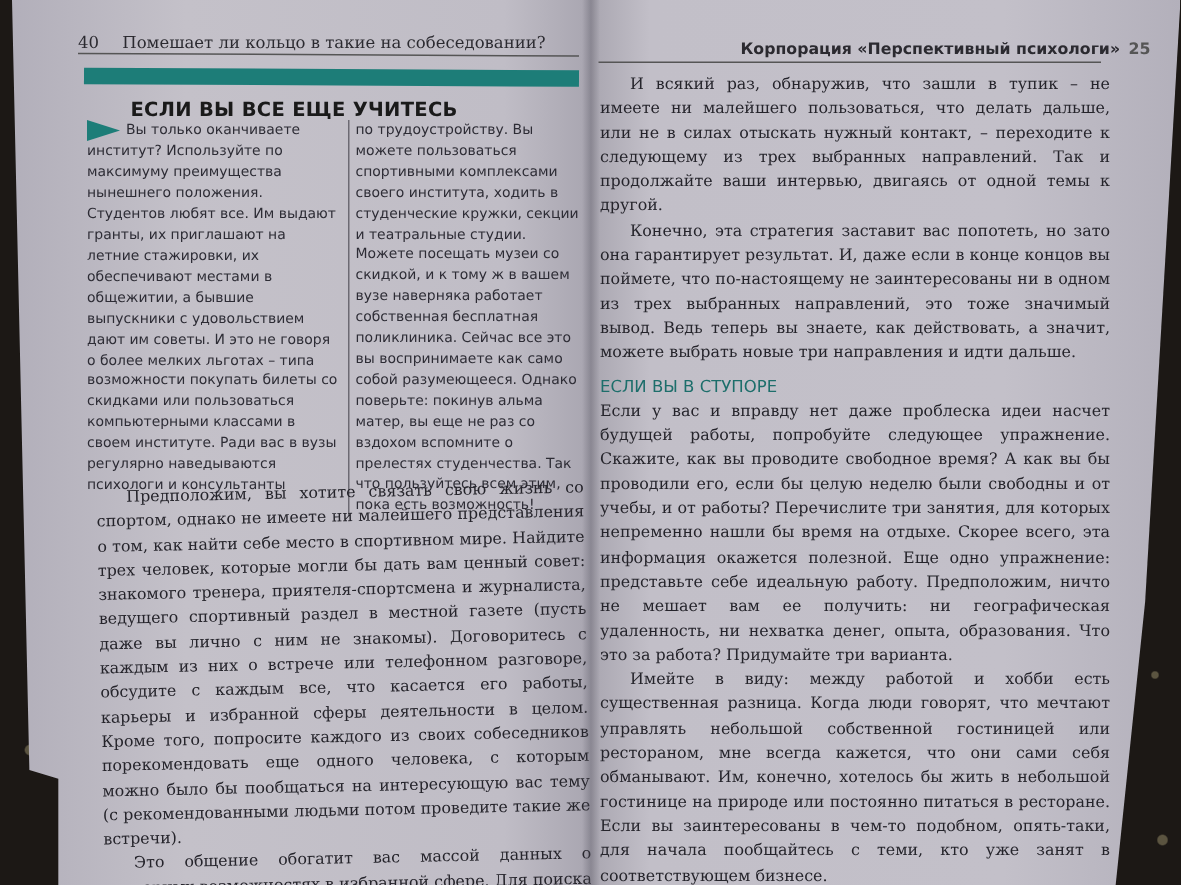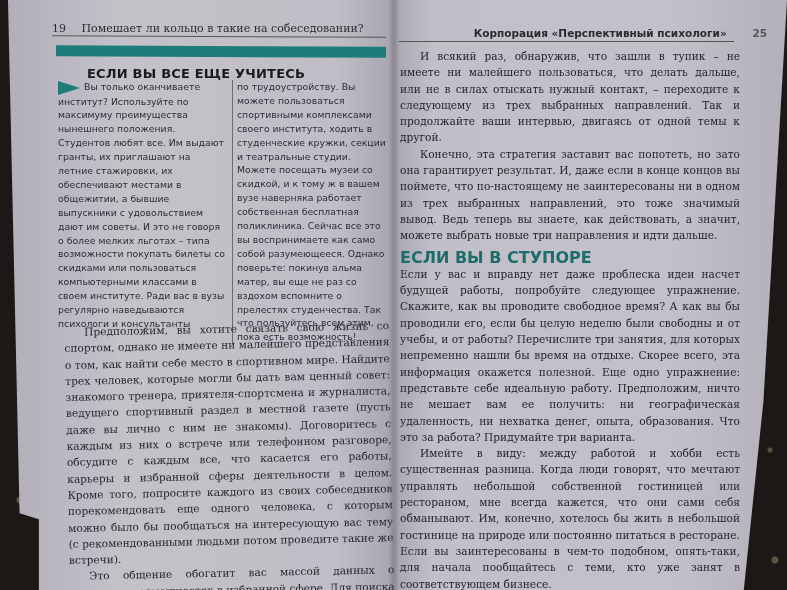--- a/index.html
+++ b/index.html
@@ -28,46 +28,46 @@
     background: linear-gradient(90deg, #a9a6b0 0%, #c2bfc8 10%, #c3c0c9 70%, #b3b0bb 100%);
   }
   .gutter { position:absolute; left:388px; top:0; width:12px; height:590px;
     background:linear-gradient(90deg, rgba(80,78,90,0.0), rgba(80,78,90,0.35), rgba(80,78,90,0.0)); }
 
   .running-head { position:absolute; font-size:11px; color:#2b2a30; white-space:nowrap; }
   .left .running-head { left:44px; top:22px; }
   .left .running-head .num { margin-right:12px; }
   .left .head-rule { position:absolute; left:44px; top:36px; width:334px; height:1px; background:#555; transform:rotate(0.3deg); }
   .right .running-head { right:20px; top:27px; font-family:"DejaVu Sans", sans-serif; font-weight:bold; font-size:10.5px; }
-  .right .running-head .num { margin-left:22px; color:#555; }
+  .right .running-head .num { margin-left:2px; color:#555; }
   .right .head-rule { position:absolute; left:5px; top:41px; width:335px; height:1px; background:#555; }
 
   .teal-bar { position:absolute; left:48px; top:46px; width:330px; height:11px; background:#1d7d78; transform:rotate(0.3deg); }
   .h-section { position:absolute; left:79px; top:66px; font-family:"DejaVu Sans", sans-serif; font-weight:900; font-size:13px; letter-spacing:0.2px; color:#1a1a1a; }
 
   .sidebar { position:absolute; top:80px; font-family:"DejaVu Sans", sans-serif; font-size:9.3px; line-height:13.9px; color:#2d2c35; }
   .sidebar.col1 { left:50px; width:170px; }
   .sidebar.col2 { left:224px; width:150px; border-left:1px solid #6c6a73; padding-left:4px; }
   .triangle { display:inline-block; width:0; height:0; border-top:7px solid transparent; border-bottom:7px solid transparent; border-left:22px solid #1d7d78; vertical-align:middle; margin-right:4px; }
 
   .body-text { position:absolute; font-size:10.6px; line-height:16.3px; text-align:justify; color:#25242b; }
   .left .body-text { left:56px; top:324px; width:325px; transform:rotate(-1.2deg); transform-origin:left top; }
   .right .body-text { left:6px; top:48px; width:340px; }
   .p { text-indent:20px; margin:0; }
   .p.noindent { text-indent:0; }
-  .h-sub { font-family:"DejaVu Sans", sans-serif; font-weight:bold; color:#1d6e6b; font-size:16px; margin:6px 0 0 0; }
+  .h-sub { font-family:"DejaVu Sans", sans-serif; font-weight:normal; color:#1d6e6b; font-size:11px; margin:6px 0 0 0; }
 </style>
 </head>
 <body>
 
 <div class="bg-pattern"></div>
 
 <div class="page left">
   <div class="running-head">
-    <span class="num">19</span>
+    <span class="num">40</span>
     <span>Помешает ли кольцо в такие на собеседовании?</span>
   </div>
   <div class="head-rule"></div>
   <div class="teal-bar"></div>
   <div class="h-section">ЕСЛИ ВЫ ВСЕ ЕЩЕ УЧИТЕСЬ</div>
 
   <div class="sidebar col1">
     <span class="triangle"></span><span>Вы только оканчиваете институт? Используйте по максимуму преимущества нынешнего положения. Студентов любят все. Им выдают гранты, их приглашают на летние стажировки, их обеспечивают местами в общежитии, а бывшие выпускники с удовольствием дают им советы. И это не говоря о более мелких льготах – типа возможности покупать билеты со скидками или пользоваться компьютерными классами в своем институте. Ради вас в вузы регулярно наведываются психологи и консультанты</span>
   </div>
   <div class="sidebar col2">

